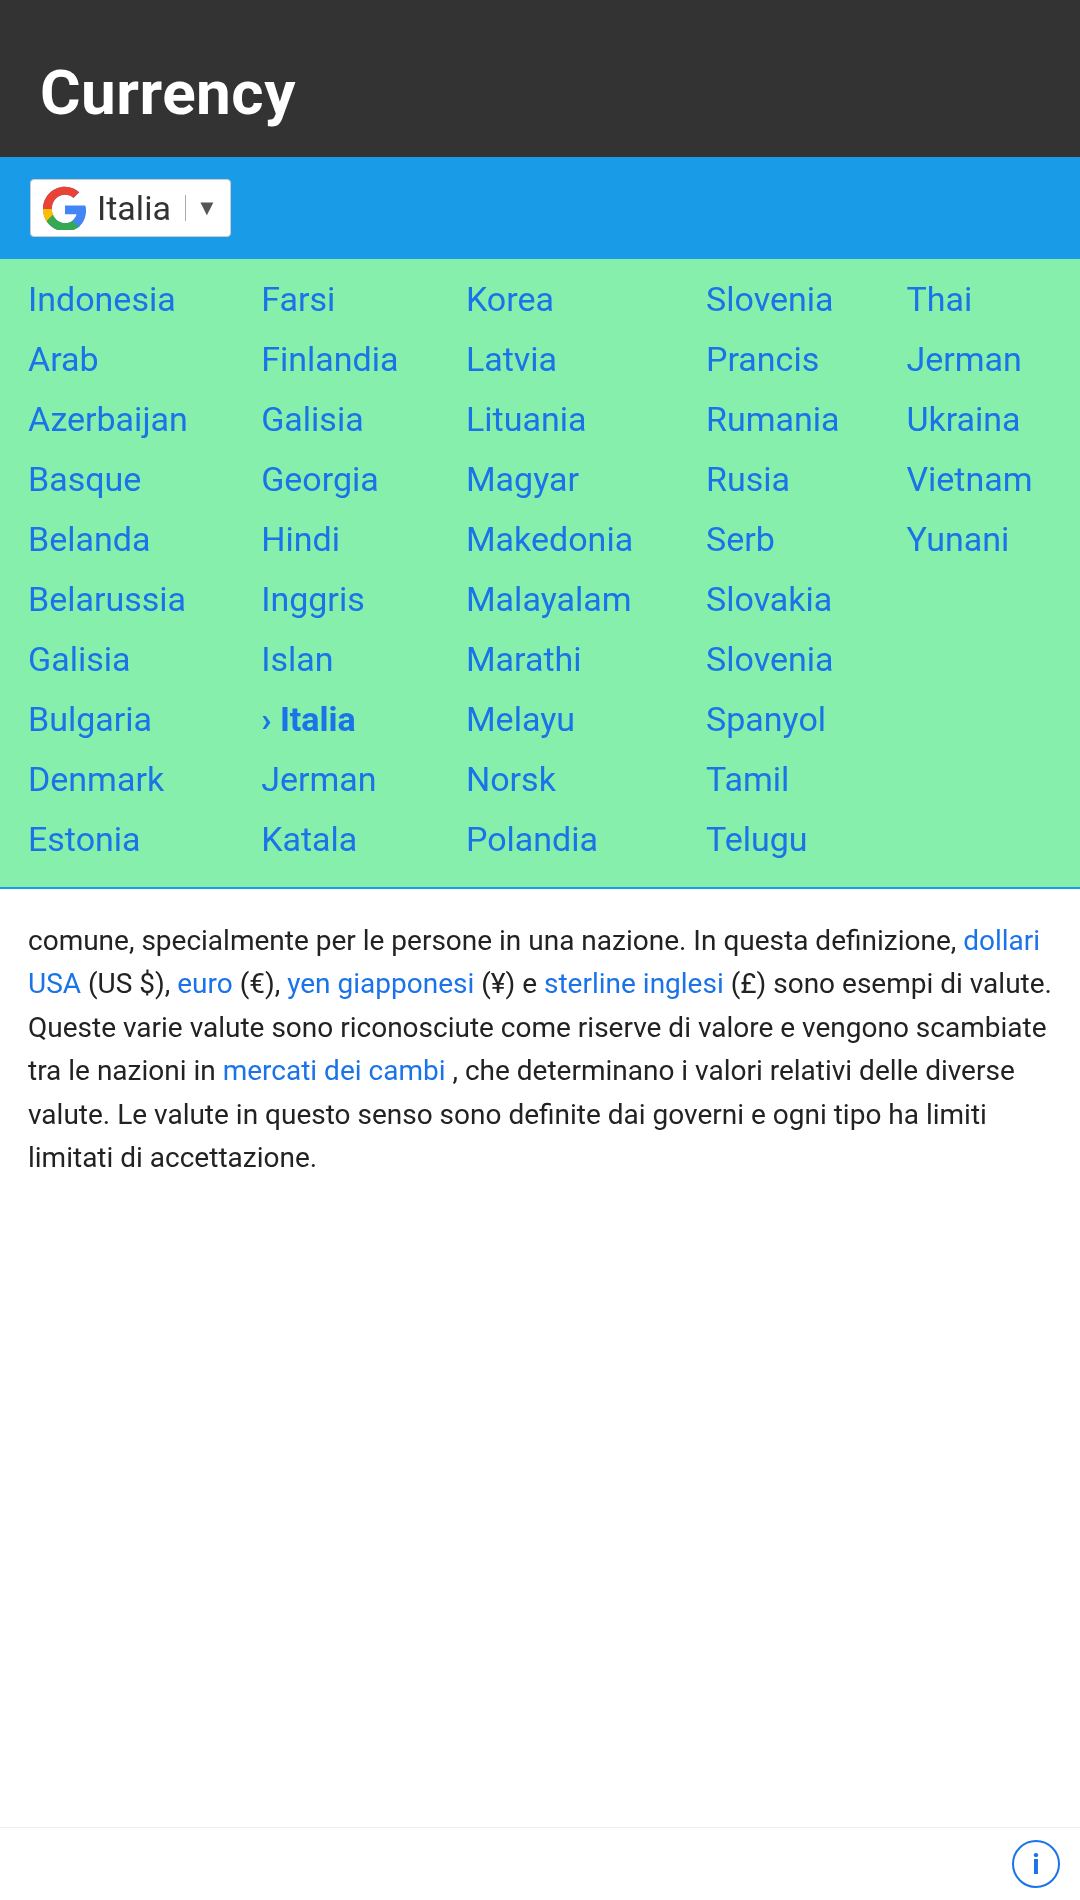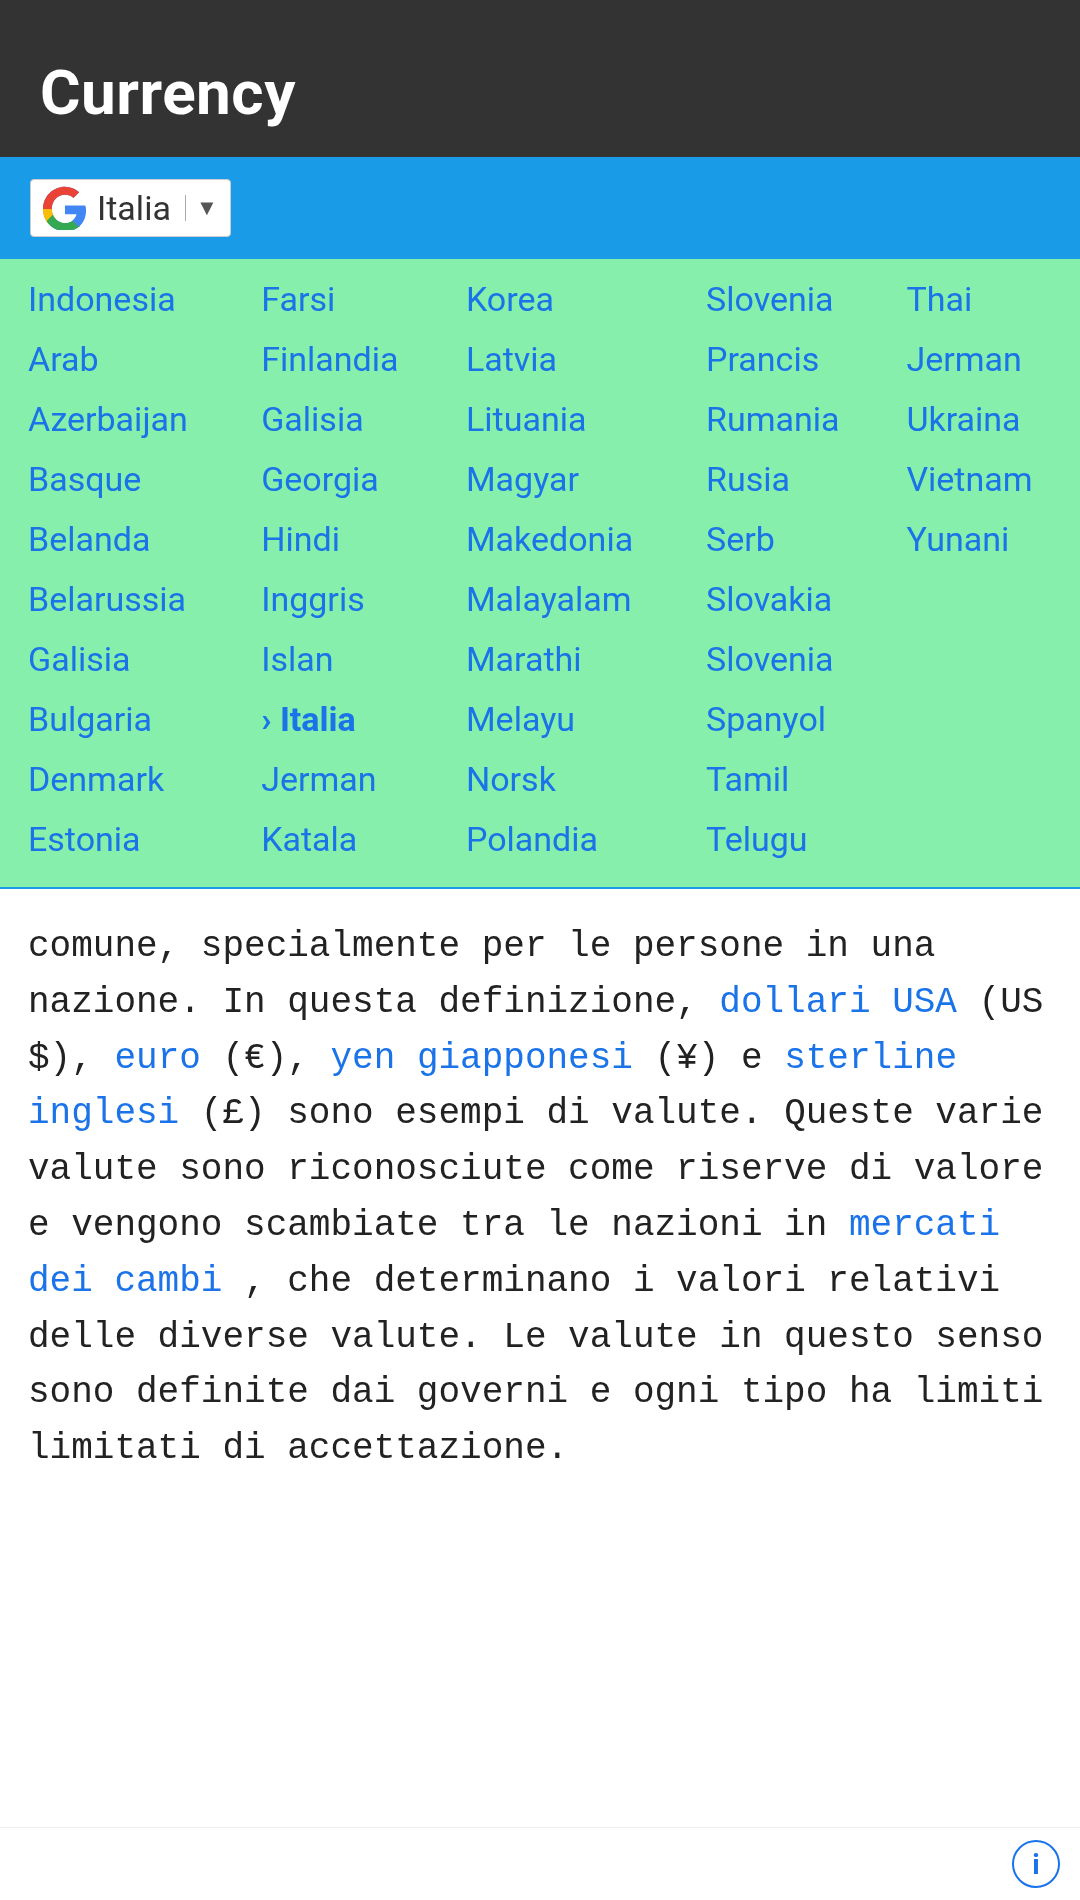--- a/index.html
+++ b/index.html
@@ -95,24 +95,23 @@
       font-weight: bold;
     }
     #lang-dropdown td.active-lang::before {
       content: '› ';
       font-weight: bold;
     }
 
     
     #article-content {
       padding: 30px 28px 30px 28px;
-      font-size: 36px;
+      font-size: 28px;
       line-height: 1.55;
       color: #222;
-      font-family: Liberation Mono, monospace;
     }
     #article-content a {
       color: #1a73e8;
       text-decoration: none;
     }
     #article-content p {
       margin-bottom: 24px;
     }
 
     

